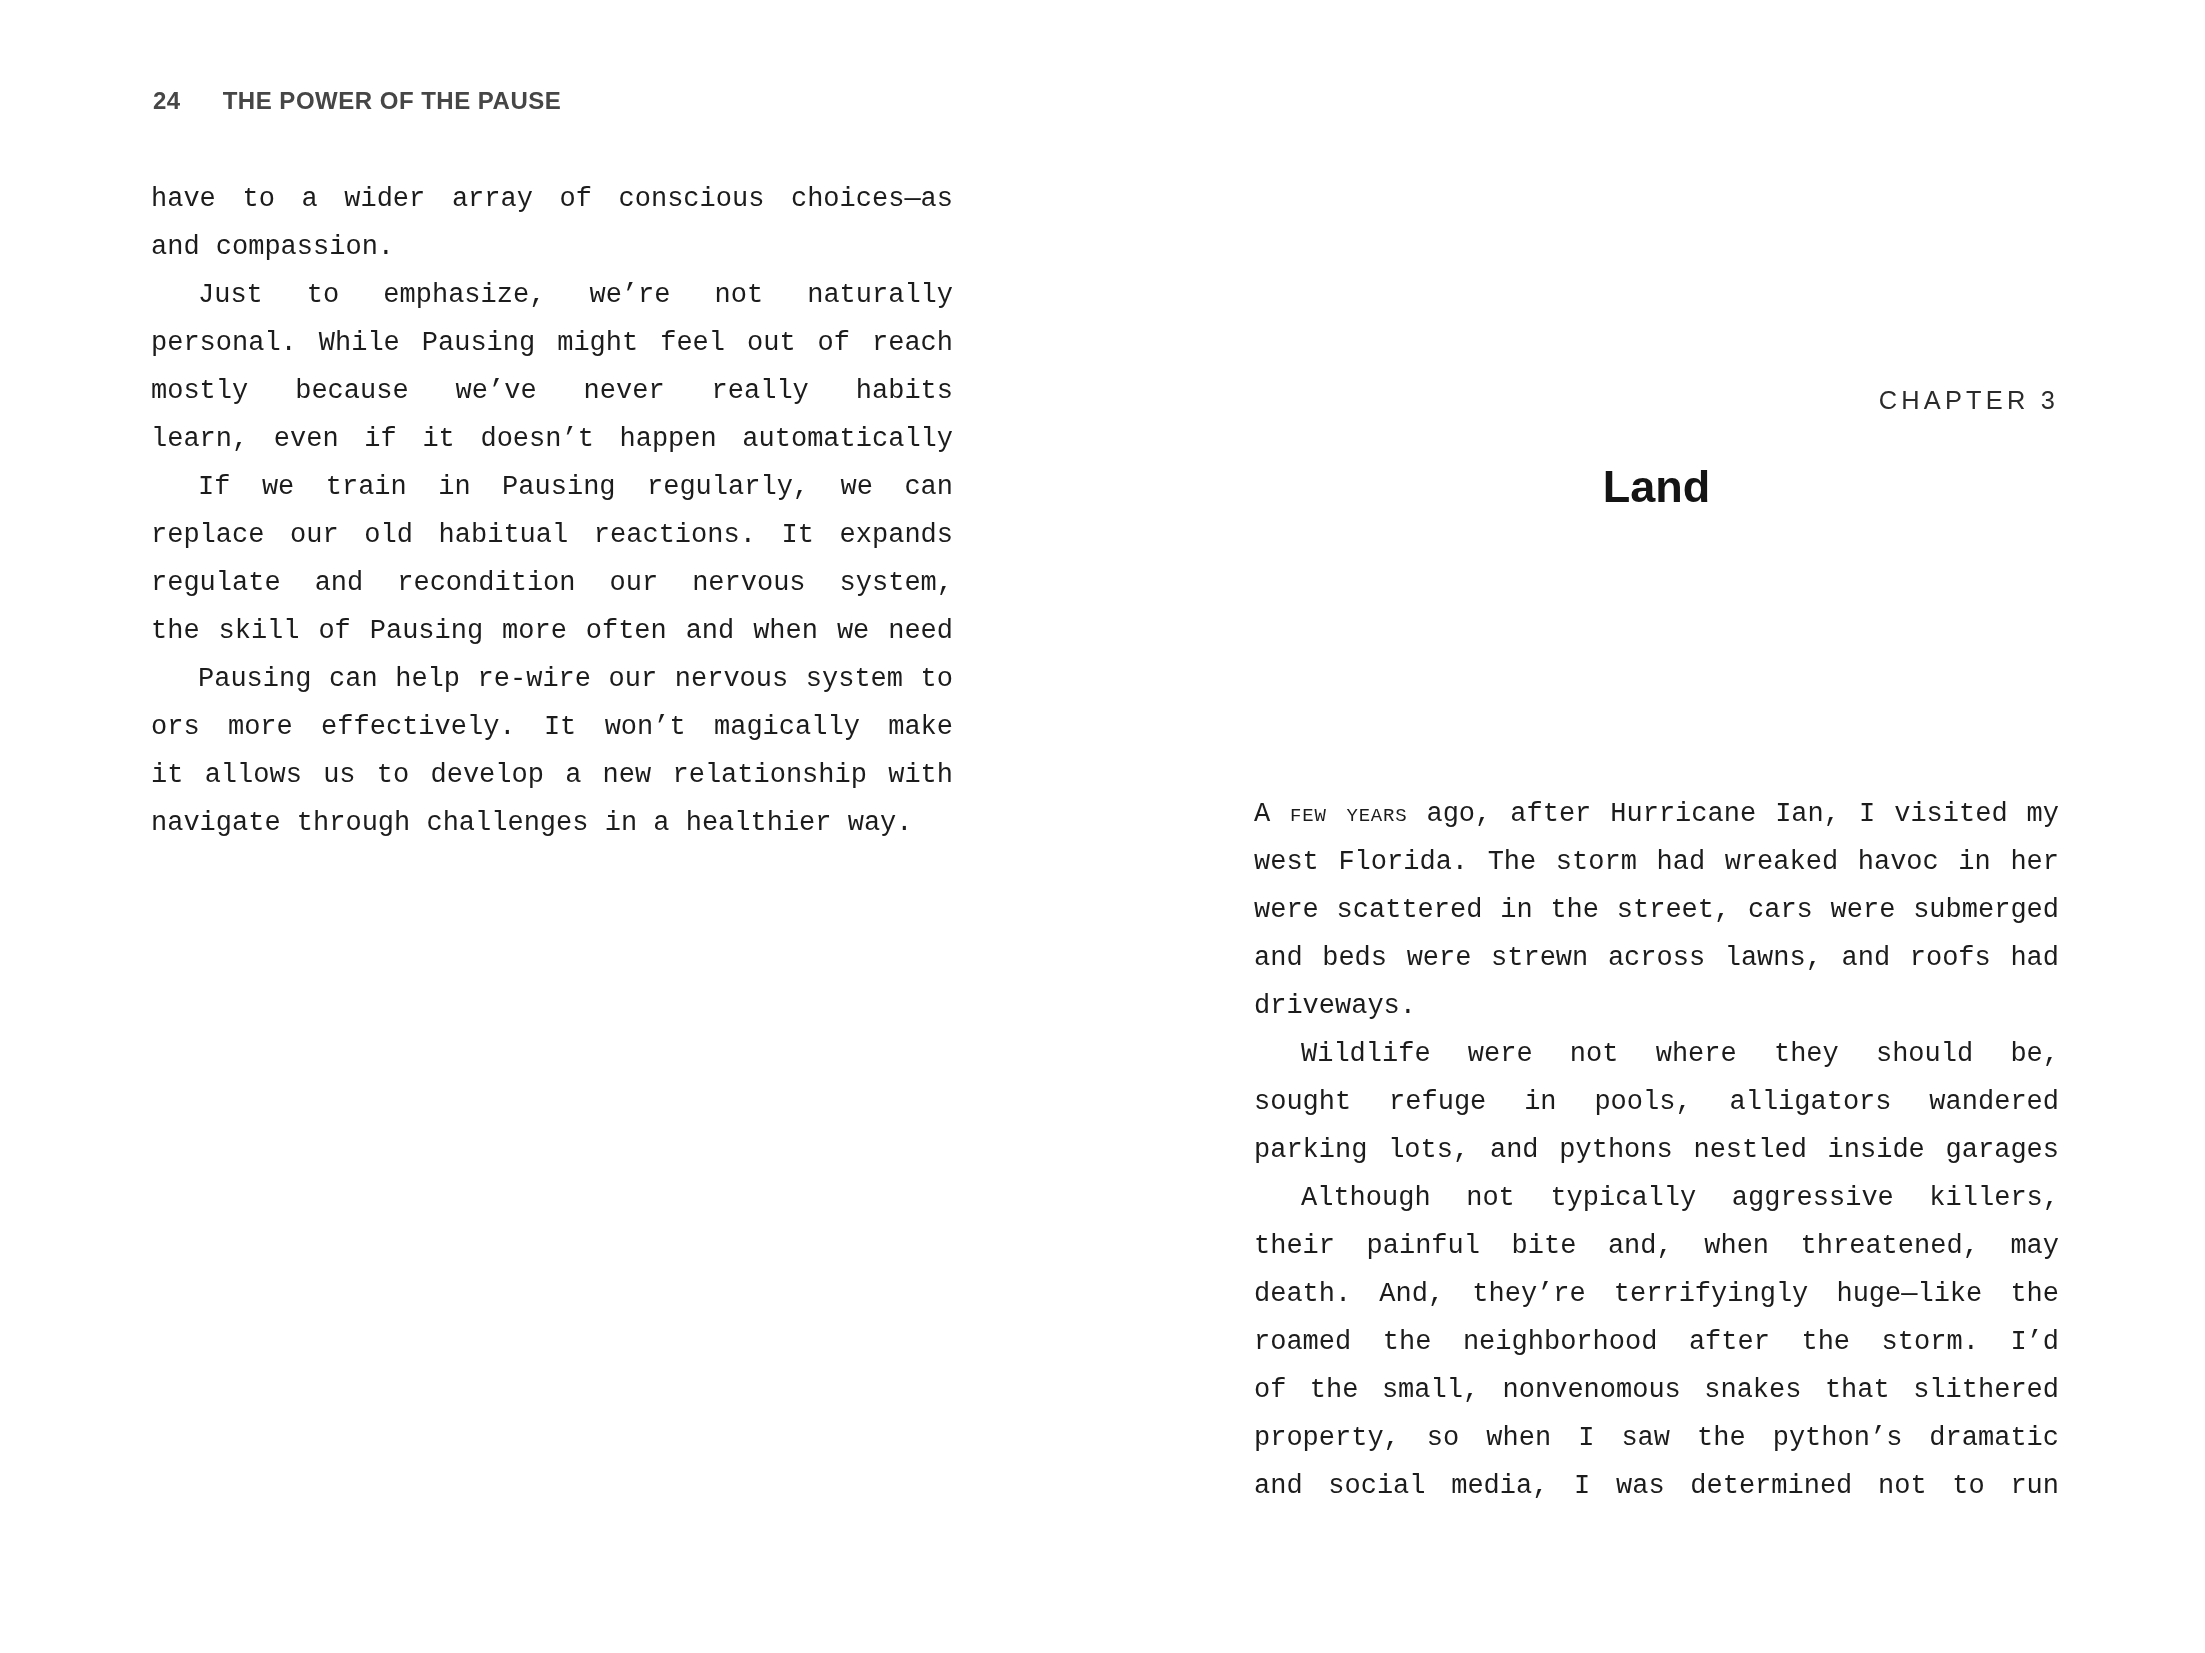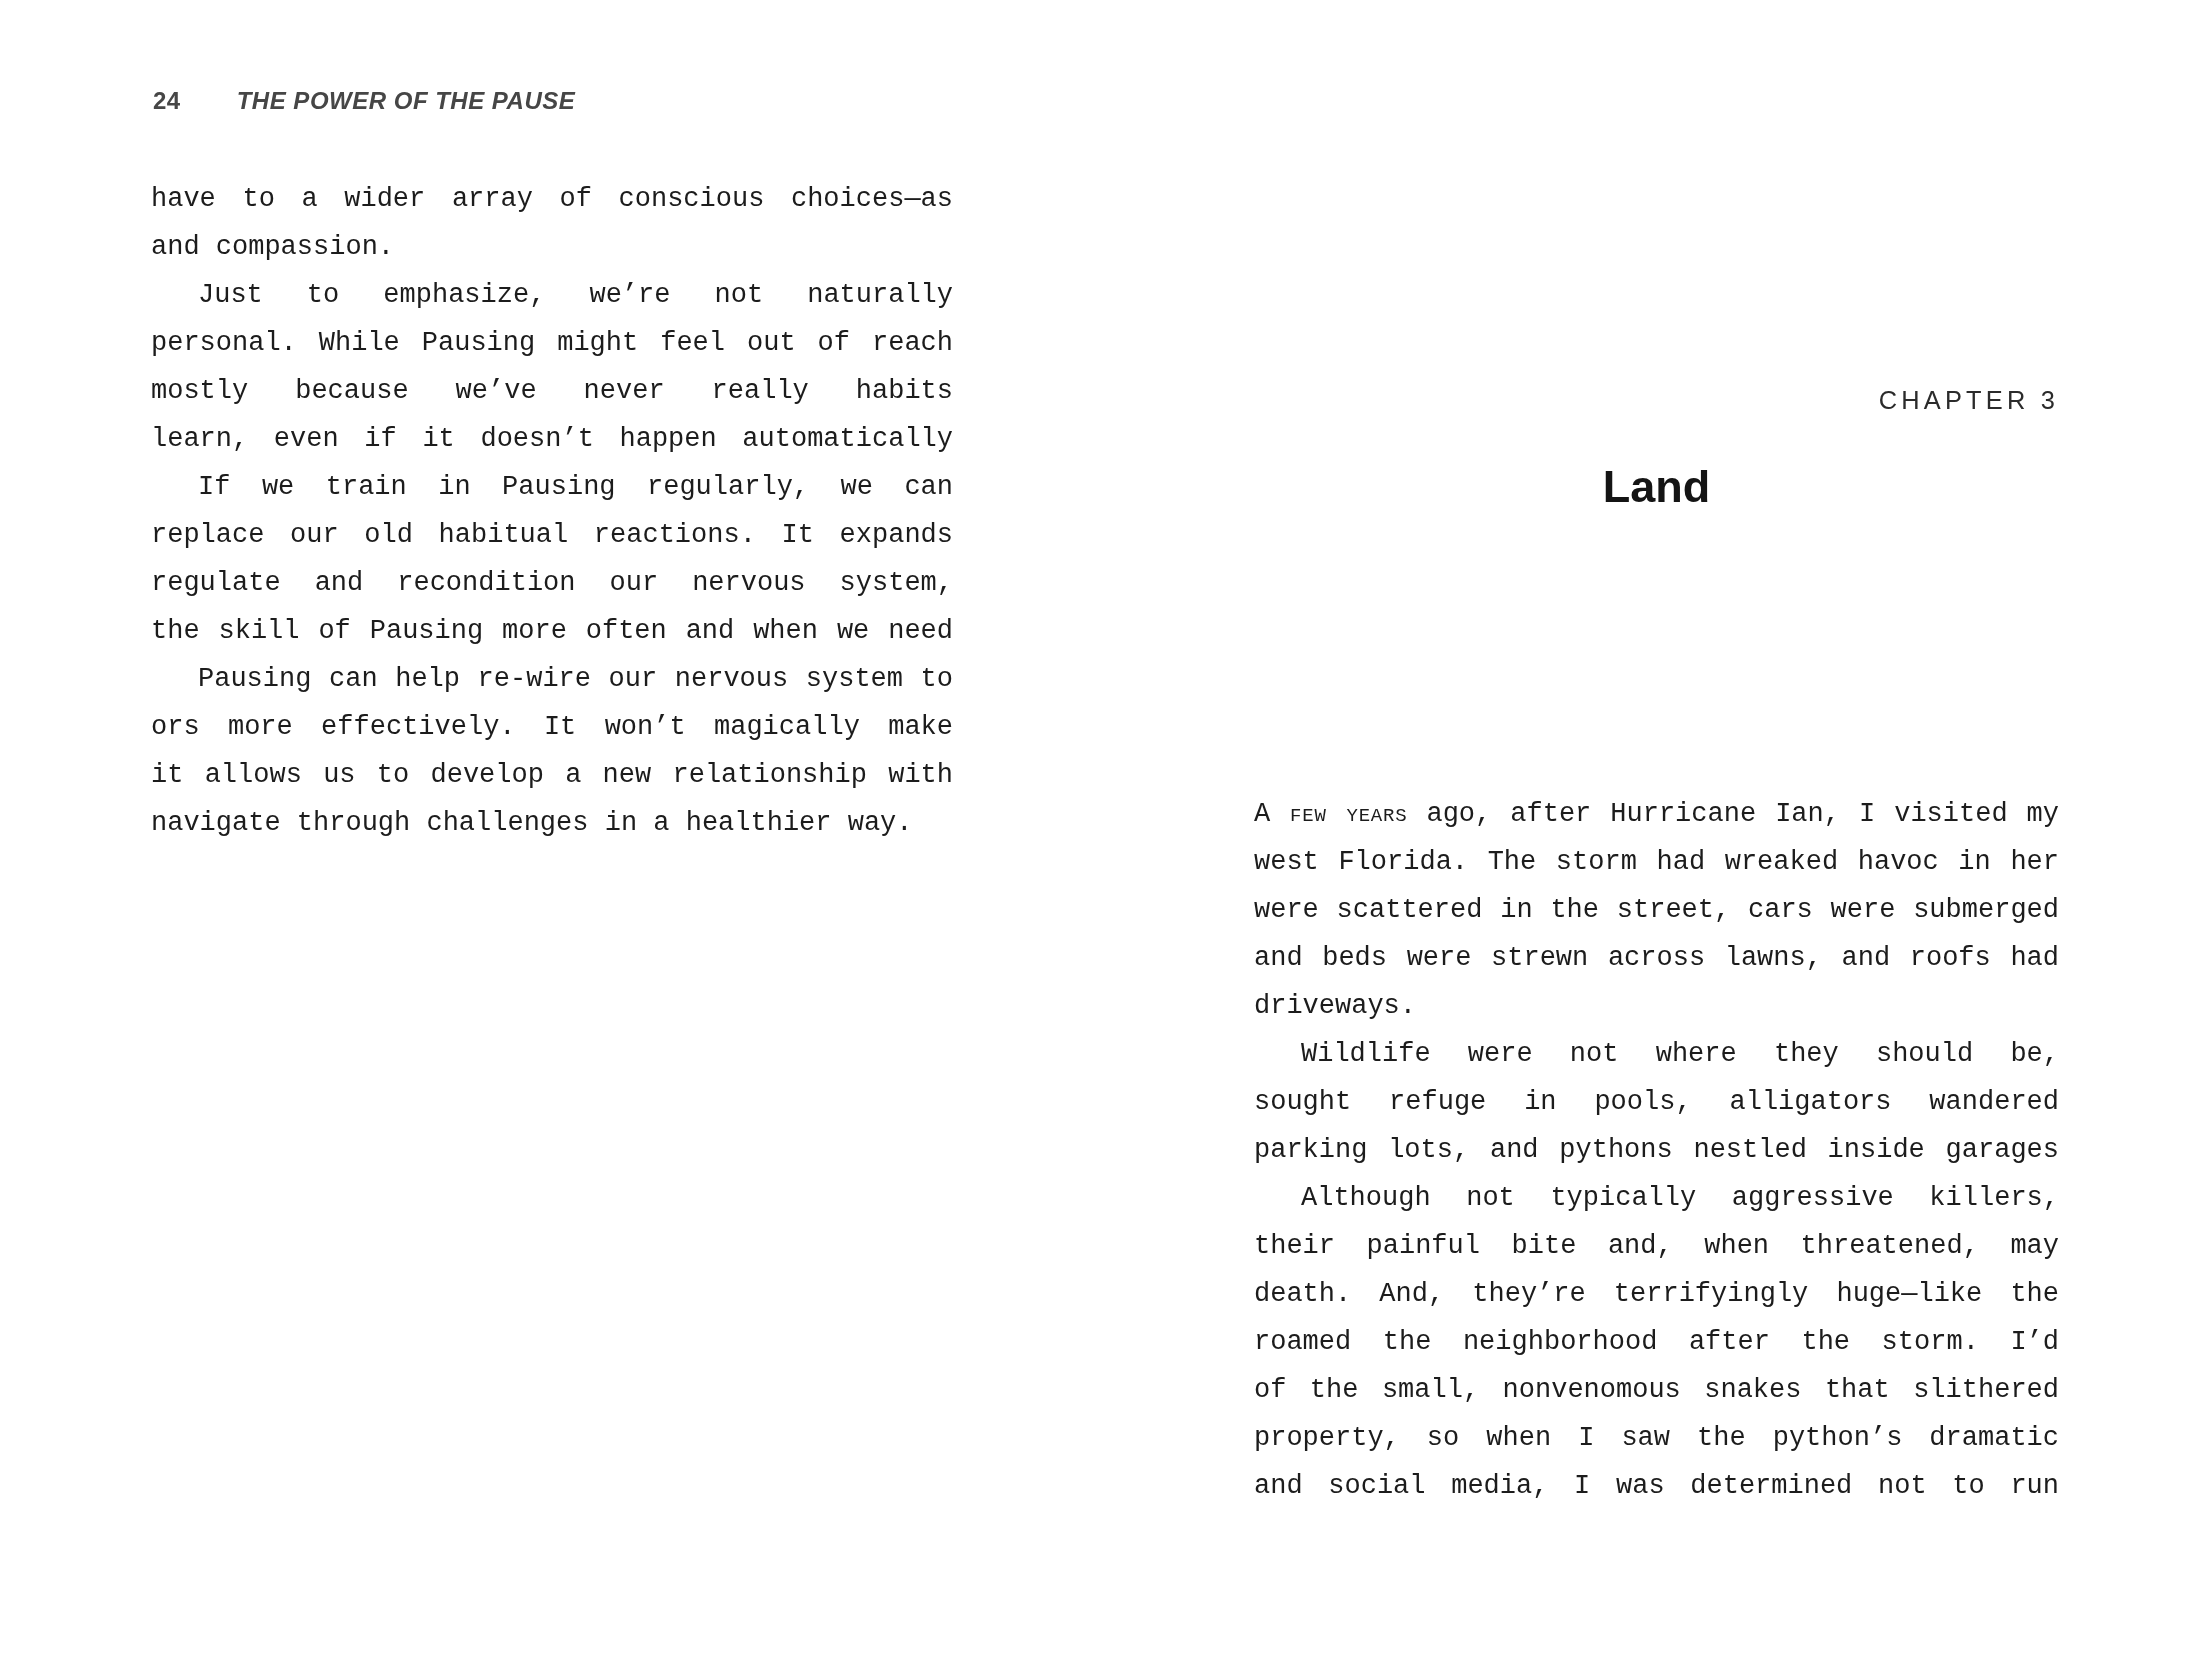--- a/index.html
+++ b/index.html
@@ -11,21 +11,21 @@
     color:#1c1c1c;
     overflow:hidden;
   }
   
   .running-header{
     position:absolute;left:153px;top:87px;
     font-family:"Liberation Sans","DejaVu Sans",sans-serif;
     font-weight:bold;font-size:24px;line-height:27px;
     color:#464646;letter-spacing:0.5px;white-space:nowrap;
   }
-  .running-header .title{margin-left:56px;font-style:italic;}
+  .running-header .title{margin-left:42px;}
   
   .body-block{position:absolute;font-size:27px;font-family:Liberation Mono, monospace;}
   #left-body{left:151px;top:175px;width:802px;}
   #right-body{left:1254px;top:790px;width:805px;}
   .line{
     height:48px;line-height:48px;
     text-align:justify;text-align-last:justify;
     overflow:hidden;
   }
   .line.end{text-align-last:left;}

